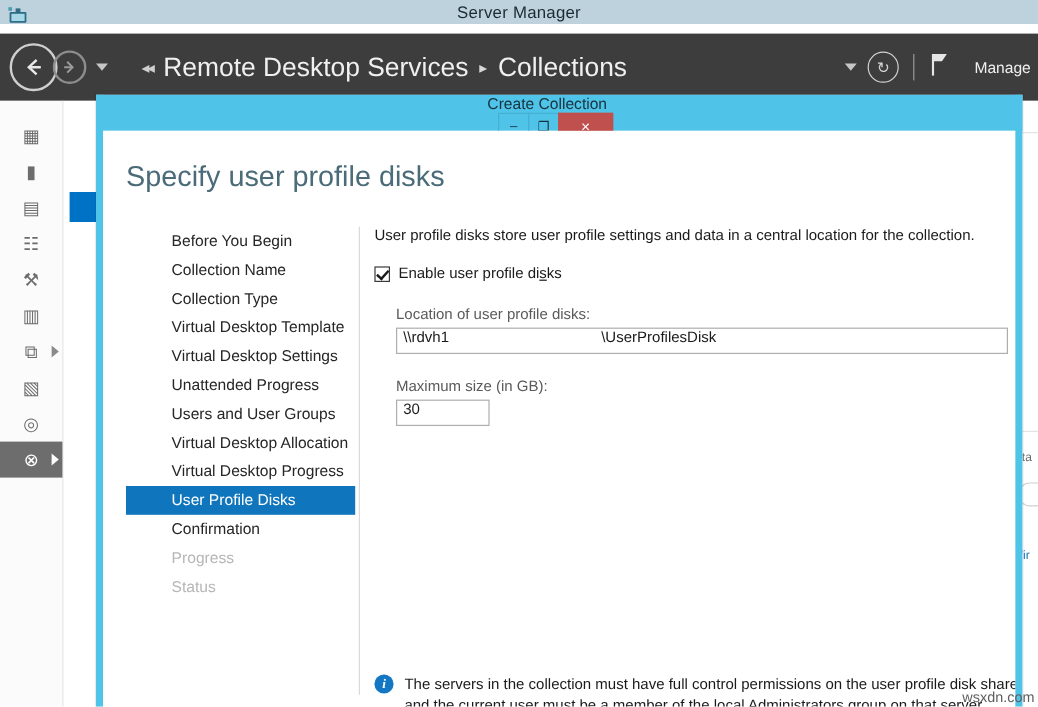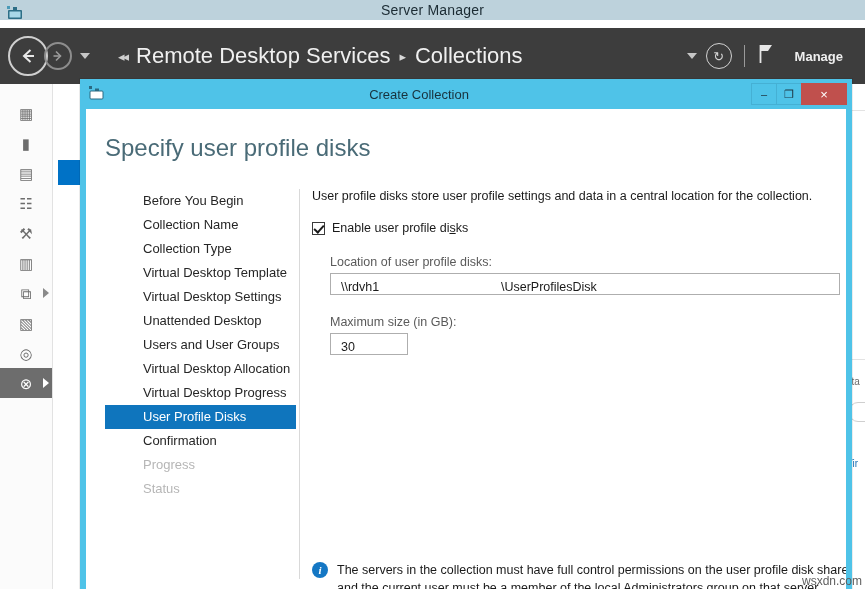--- a/index.html
+++ b/index.html
@@ -120,22 +120,20 @@
   }
   .vdiv {
     width: 1px; height: 22px;
     background: #9a9a9a;
     margin: 0 12px;
   }
   .flag-ic { margin-right: 20px; }
   .manage-lbl {
     color: #efefef;
     font-size: 13px;
-    margin-right: 16px;
-    font-weight: bold;
   }
 
   
   .rail {
     position: absolute;
     left: 0; top: 84px;
     width: 52px; height: 505px;
     background: #fbfbfb;
     border-right: 1px solid #e2e2e2;
   }
@@ -220,20 +218,21 @@
     box-sizing: border-box;
     box-shadow: 0 0 0 1px rgba(0,0,0,.08);
   }
   .dlg-titlebar {
     position: absolute;
     left: 80px; top: 79px;
     width: 772px; height: 30px;
     background: #4fc3e8;
     display: flex;
     align-items: center;
+    flex-direction: column;
   }
   .dlg-icon {
     width: 18px; height: 18px;
     margin-left: 8px;
   }
   .dlg-title {
     flex: 1;
     text-align: center;
     font-size: 13px;
     color: #18323d;
@@ -346,22 +345,22 @@
     margin-bottom: 4px;
     margin-top: 20px;
   }
   .text-input {
     height: 22px;
     border: 1px solid #aeaeae;
     background: #ffffff;
     font-size: 12.5px;
     color: #1a1a1a;
     display: flex;
-    align-items: flex-end;
-    padding: 0 10px;
+    align-items: flex-start;
+    padding: 0 5px;
     box-sizing: border-box;
     position: relative;
   }
   .text-input.path { width: 510px; margin-bottom: 16px; }
   .text-input.size { width: 78px; }
   .path-part2 {
     position: absolute;
     left: 170px;
   }
 
@@ -520,21 +519,21 @@
   <div class="dlg-body">
 
     <div class="page-heading">Specify user profile disks</div>
 
     <div class="nav-list">
       <div class="nav-item">Before You Begin</div>
       <div class="nav-item">Collection Name</div>
       <div class="nav-item">Collection Type</div>
       <div class="nav-item">Virtual Desktop Template</div>
       <div class="nav-item">Virtual Desktop Settings</div>
-      <div class="nav-item">Unattended Desktop</div>
+      <div class="nav-item">Unattended Progress</div>
       <div class="nav-item">Users and User Groups</div>
       <div class="nav-item">Virtual Desktop Allocation</div>
       <div class="nav-item">Virtual Desktop Progress</div>
       <div class="nav-item selected">User Profile Disks</div>
       <div class="nav-item">Confirmation</div>
       <div class="nav-item disabled">Progress</div>
       <div class="nav-item disabled">Status</div>
     </div>
 
     <div class="nav-divider"></div>

